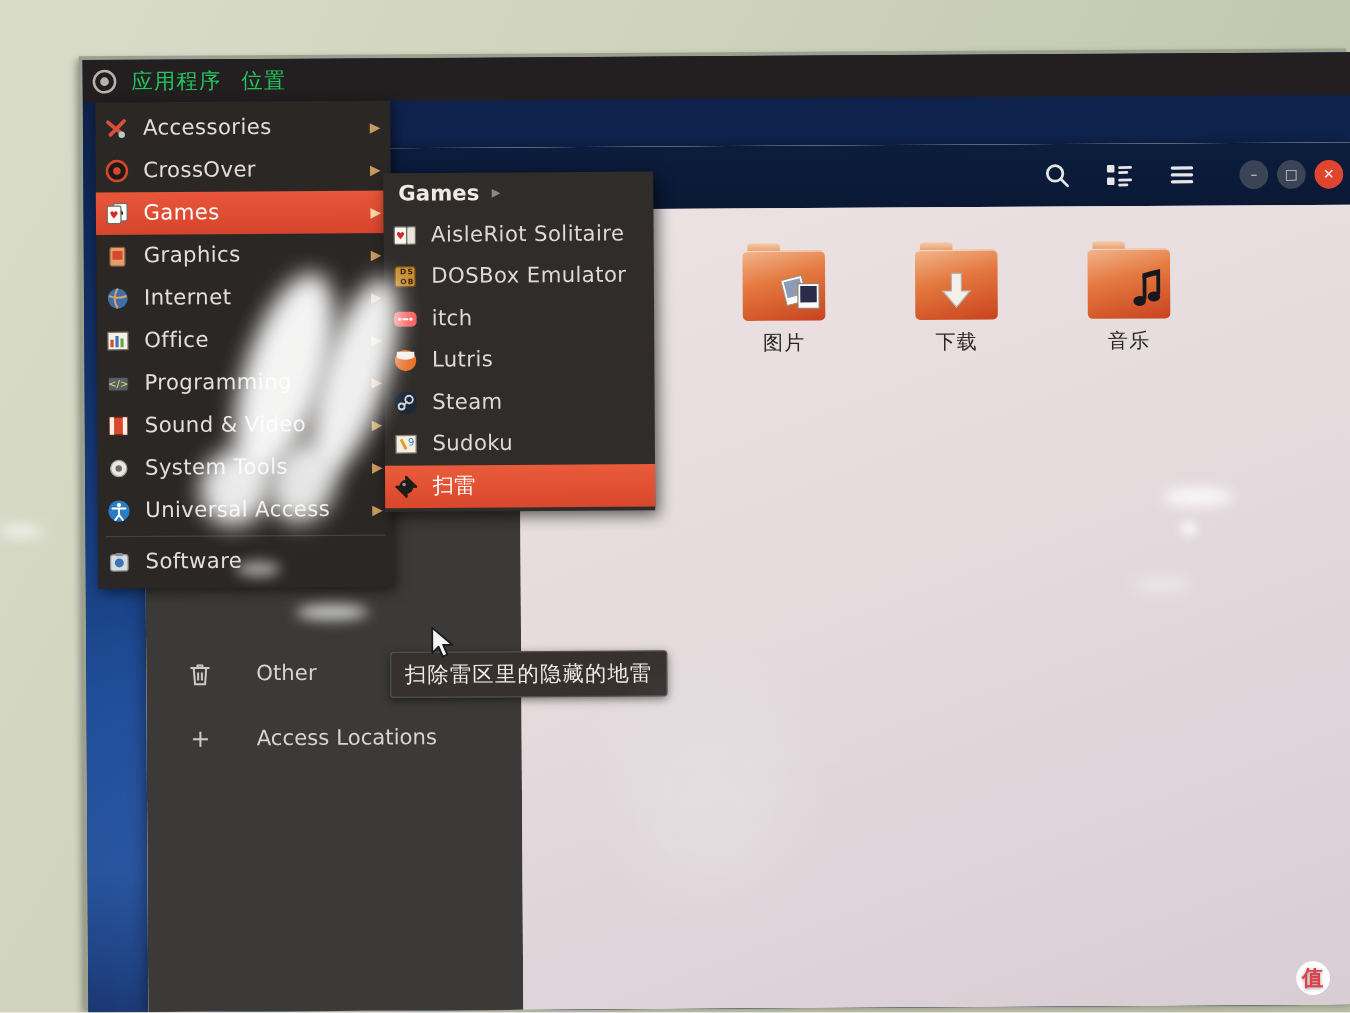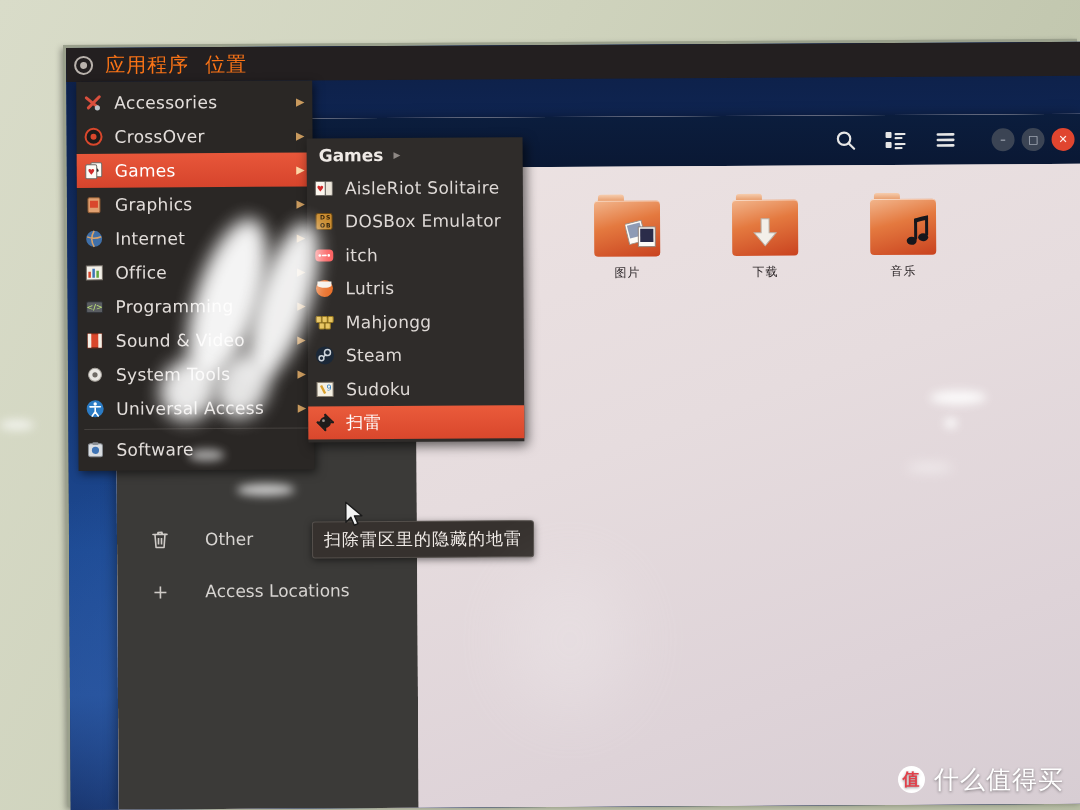--- a/index.html
+++ b/index.html
@@ -50,21 +50,21 @@
   }
   .panel-logo {
     width: 19px; height: 19px; border-radius: 50%;
     border: 2px solid #b9b2ac; box-sizing: border-box;
     position: relative; flex: none;
   }
   .panel-logo::after{
     content:""; position:absolute; left:4px; top:4px;
     width:7px;height:7px;border-radius:50%;background:#b9b2ac;
   }
-  .panel-item { padding: 0 4px; letter-spacing: 1px; color: #f97316; font-size: 20px; font-family: Liberation Mono, monospace;}
+  .panel-item { padding: 0 4px; letter-spacing: 1px; color: #22c55e; font-size: 17px; font-family: Liberation Mono, monospace;}
 
   
   .window {
     position: absolute;
     left: 48px; top: 72px;
     width: 966px; height: 690px;
     background: #e8dede;
     z-index: 10;
     box-shadow: 0 2px 14px rgba(0,0,0,.5);
     overflow: hidden;
@@ -89,21 +89,21 @@
   }
   .side-item { display: flex; align-items: center; height: 52px; padding-left: 32px; gap: 34px;}
   .side-ico { width: 22px; display:flex;justify-content:center;color:#cfcbc7;font-size:19px;}
   .filearea {
     flex: 1;
     background: linear-gradient(160deg,#ece2e2 0%,#e6dcde 40%,#ded3d8 75%, #d7cdd3 100%);
     position: relative;
   }
   .icon-row { display: flex; padding: 34px 0 0 24px; gap: 38px; }
   .desk-icon { width: 100px; text-align: center; }
-  .desk-icon .lbl { margin-top: 8px; color: #2a2426; font-size: 12px; letter-spacing:1px;}
+  .desk-icon .lbl { margin-top: 8px; color: #2a2426; font-size: 16px; letter-spacing:1px;}
   .folder { width: 66px; height: 56px; margin: 0 auto; position: relative; }
   .folder .back {
     position:absolute; inset:0; border-radius: 4px;
     background: linear-gradient(165deg,#f2b68d 0%, #e4793f 42%, #c9421f 100%);
     box-shadow: inset 0 1px 0 rgba(255,255,255,.5);
   }
   .folder .tab {
     position:absolute; left:4px; top:-6px; width:26px;height:9px;border-radius:3px 3px 0 0;
     background: linear-gradient(180deg,#f6cdae,#e28a52);
   }
@@ -529,34 +529,20 @@
       <div class="mi">
         <span class="mico">
           <svg width="20" height="20" viewBox="0 0 20 20">
               <circle cx="10" cy="10" r="8.5" fill="#e8702a"></circle>
               <path d="M3 7.5c3.2 2.4 10.8 2.4 14 0V3H3z" fill="#f5f1ea"></path>
             </svg>
         </span>
         <span class="mlbl">Lutris</span>
       </div>
 
-      <div class="mi">
-        <span class="mico">
-          <svg width="20" height="20" viewBox="0 0 20 20">
-              <g fill="#e8c663" stroke="#9a7a20">
-                <rect x="1.5" y="4" width="5.2" height="6" rx="1"></rect>
-                <rect x="7.4" y="4" width="5.2" height="6" rx="1"></rect>
-                <rect x="13.3" y="4" width="5.2" height="6" rx="1"></rect>
-                <rect x="4.5" y="10.6" width="5.2" height="6" rx="1"></rect>
-                <rect x="10.4" y="10.6" width="5.2" height="6" rx="1"></rect>
-              </g>
-            </svg>
-        </span>
-        <span class="mlbl">Mahjongg</span>
-      </div>
 
 
       <div class="mi">
         <span class="mico">
           <svg width="20" height="20" viewBox="0 0 20 20">
               <circle cx="10" cy="10" r="9" fill="#1b2838"></circle>
               <circle cx="12.6" cy="7.2" r="3" fill="none" stroke="#cfd6dd" stroke-width="1.5"></circle>
               <circle cx="6.6" cy="12.8" r="2.4" fill="none" stroke="#cfd6dd" stroke-width="1.5"></circle>
               <line x1="8.6" y1="11.5" x2="11.3" y2="8.7" stroke="#cfd6dd" stroke-width="1.3"></line>
             </svg>
@@ -608,15 +594,14 @@
     <div class="glare g7"></div>
     <div class="glare g8"></div>
     <div class="glare g9"></div>
     <div class="glare g11"></div>
   </div>
 
   <div class="glare g10"></div>
 
   <div class="watermark">
     <span class="wm-logo">值</span>
-    <span>什么值得买</span>
   </div>
 </div>
 
 </body></html>

